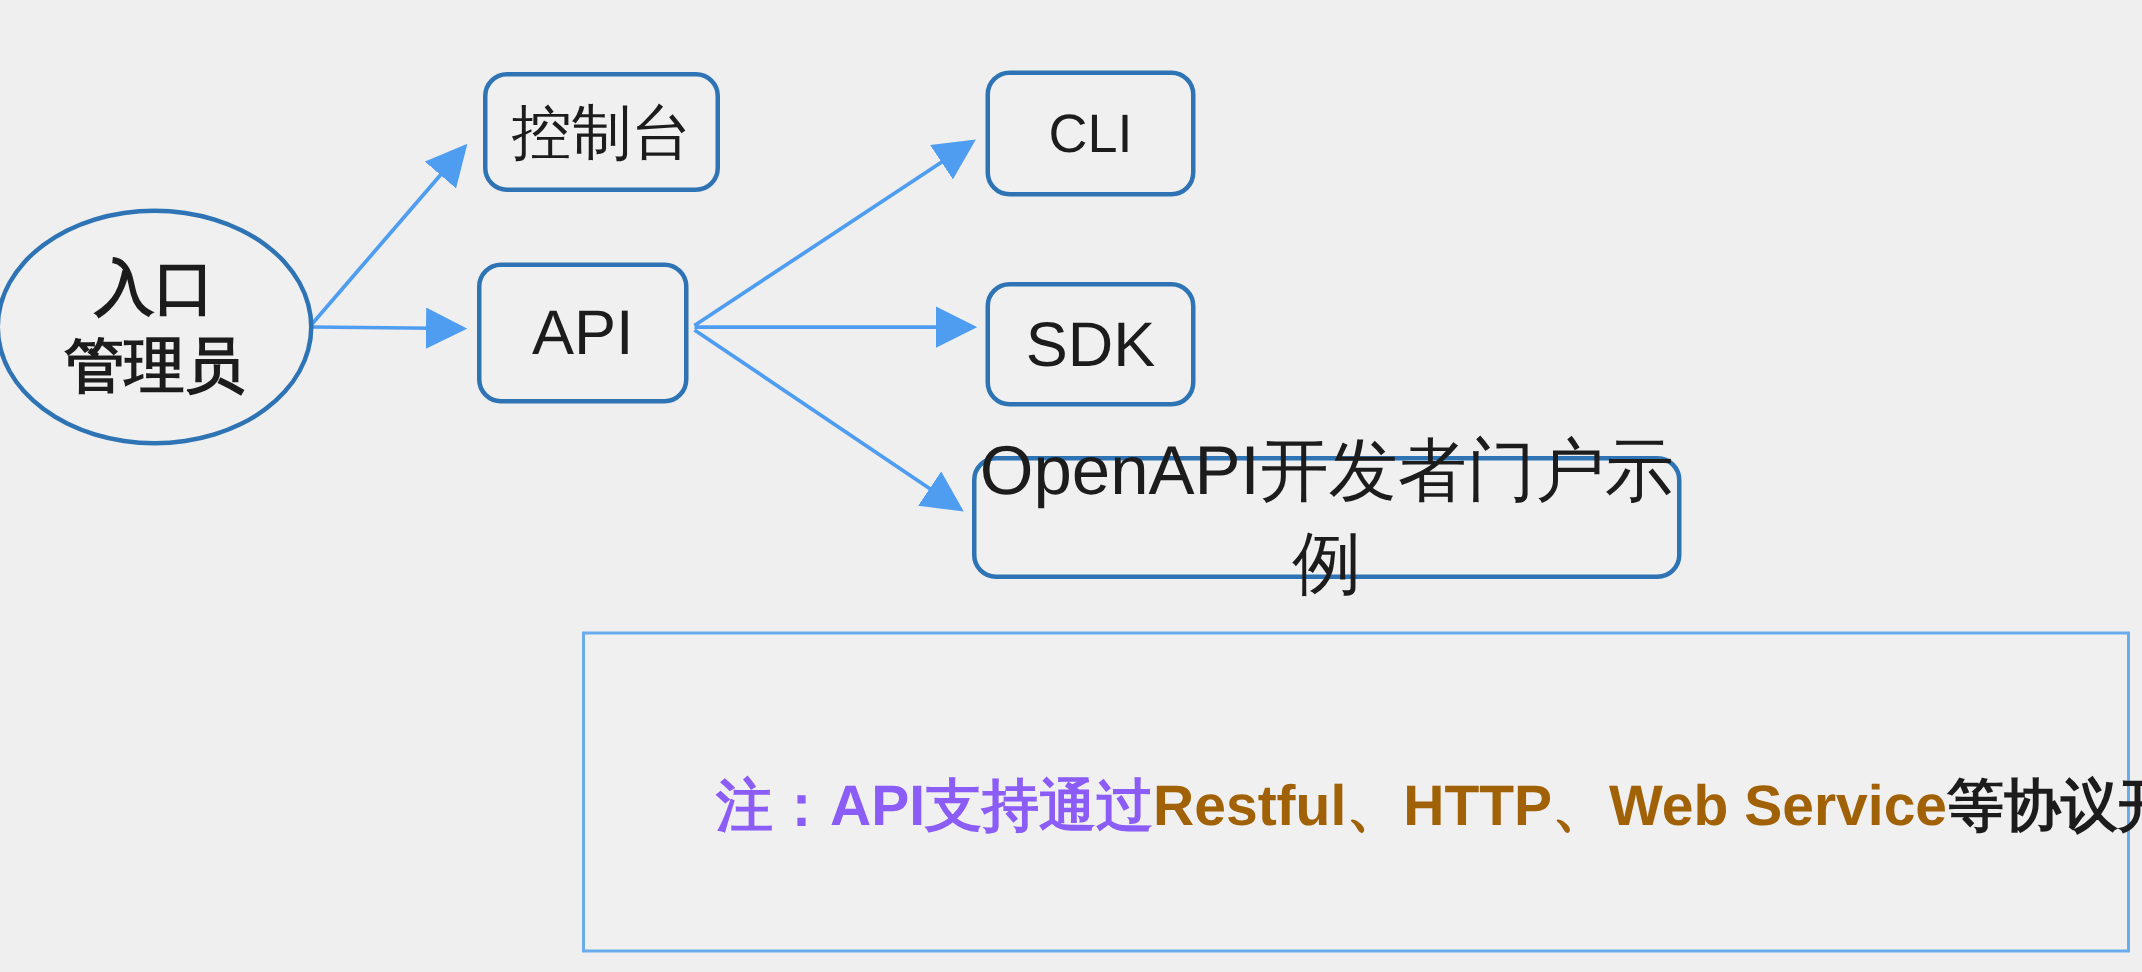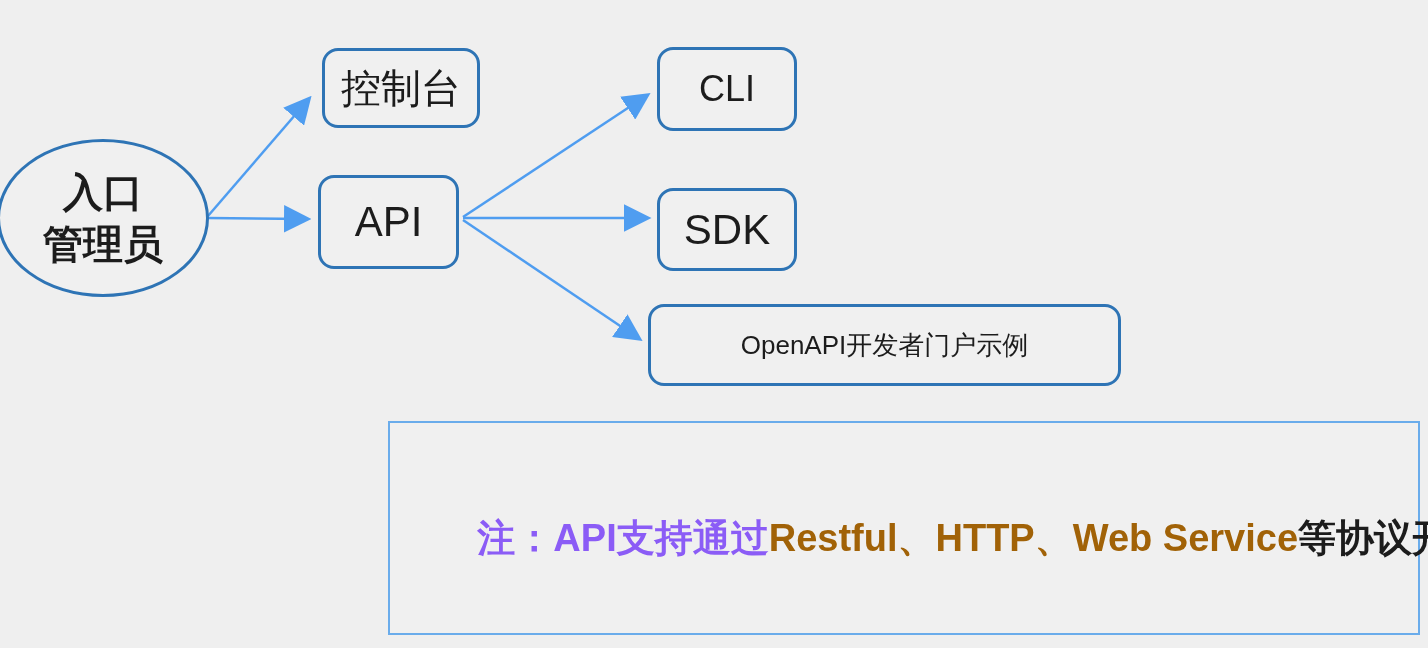--- a/index.html
+++ b/index.html
@@ -28,21 +28,21 @@
   .node.ellipse {
     border-radius: 50%;
     flex-direction: column;
     font-weight: 600;
   }
   .node.ellipse .nline { font-size: 40px; line-height: 52px; }
   .node-console { left: 322px; top: 48px;  width: 158px; height: 80px; font-size: 40px; }
   .node-api     { left: 318px; top: 175px; width: 141px; height: 94px; font-size: 42px; }
   .node-cli     { left: 657px; top: 47px;  width: 140px; height: 84px; font-size: 36px; border-radius: 18px; }
   .node-sdk     { left: 657px; top: 175px; width: 140px; height: 83px; font-size: 42px; border-radius: 18px; margin-top: 13px; }
-  .node-openapi { left: 648px; top: 304px; width: 473px; height: 82px; font-size: 26px; }
+  .node-openapi { left: 648px; top: 304px; width: 473px; height: 82px; font-size: 46px; }
   .node-admin   { left: -3px;  top: 139px; width: 212px; height: 158px; }
   .note-box {
     position: absolute; z-index: 2;
     left: 388px; top: 421px; width: 1032px; height: 214px;
     box-sizing: border-box;
     border: 2px solid #6aaceb;
     background: #f0f0f0;
     padding: 16px 0 0 24px;
   }
   .note-line {

